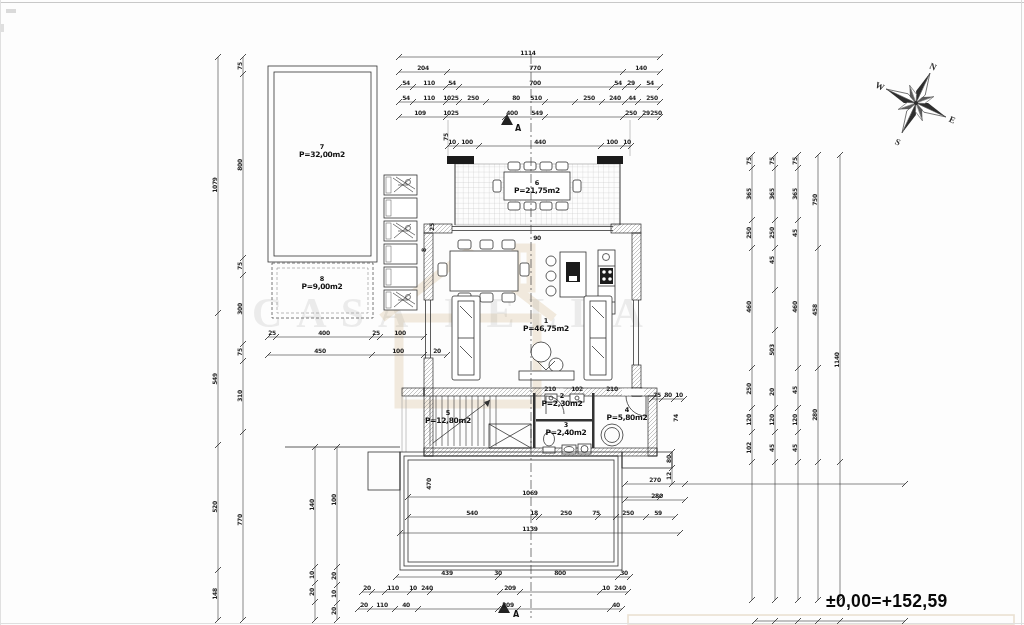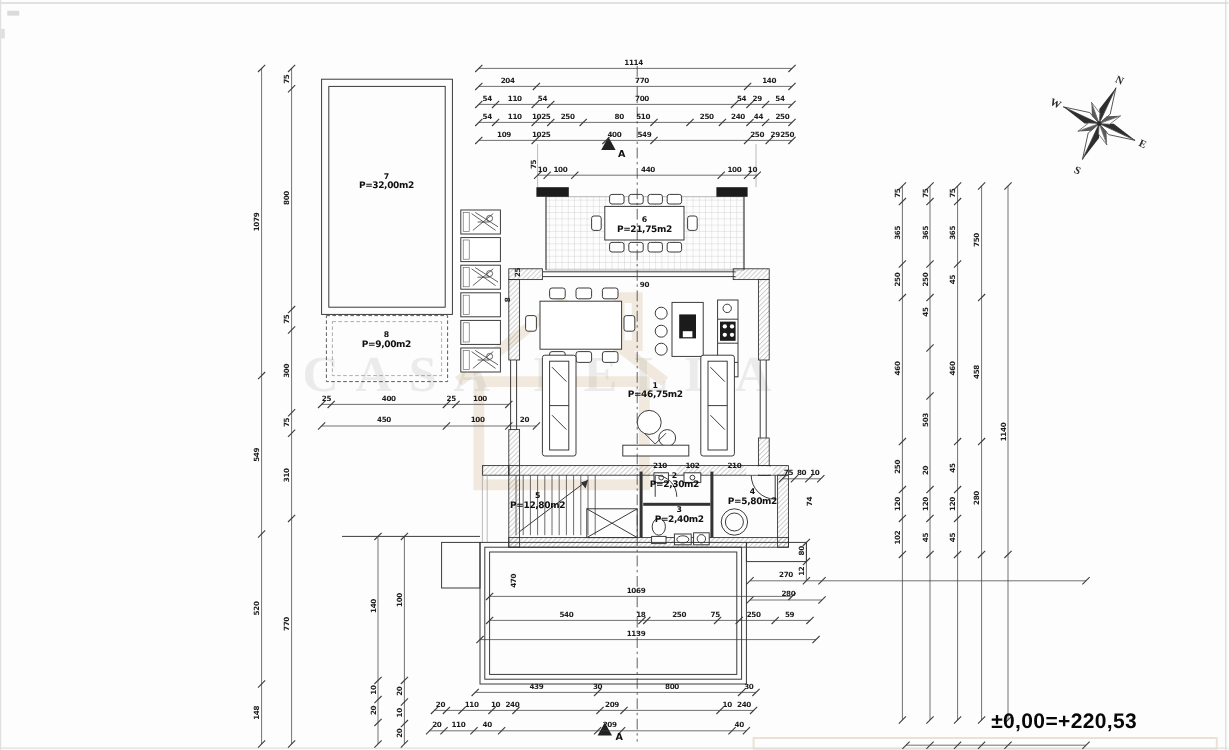--- a/index.html
+++ b/index.html
@@ -617,14 +617,14 @@
         <span class="rarea">P=2,40m2</span>
       </div>
       <div class="room-label" style="left: 627px; top: 407px;">
         <span class="rnum">4</span>
         <span class="rarea">P=5,80m2</span>
       </div>
       <span class="sec" style="left: 515px; top: 125px;">A</span>
       <span class="sec" style="left: 513px; top: 611px;">A</span>
     </div>
 
-  <div id="elev">±0,00=+220,53</div>
+  <div id="elev">±0,00=+152,59</div>
 </div>
 
 </body></html>

